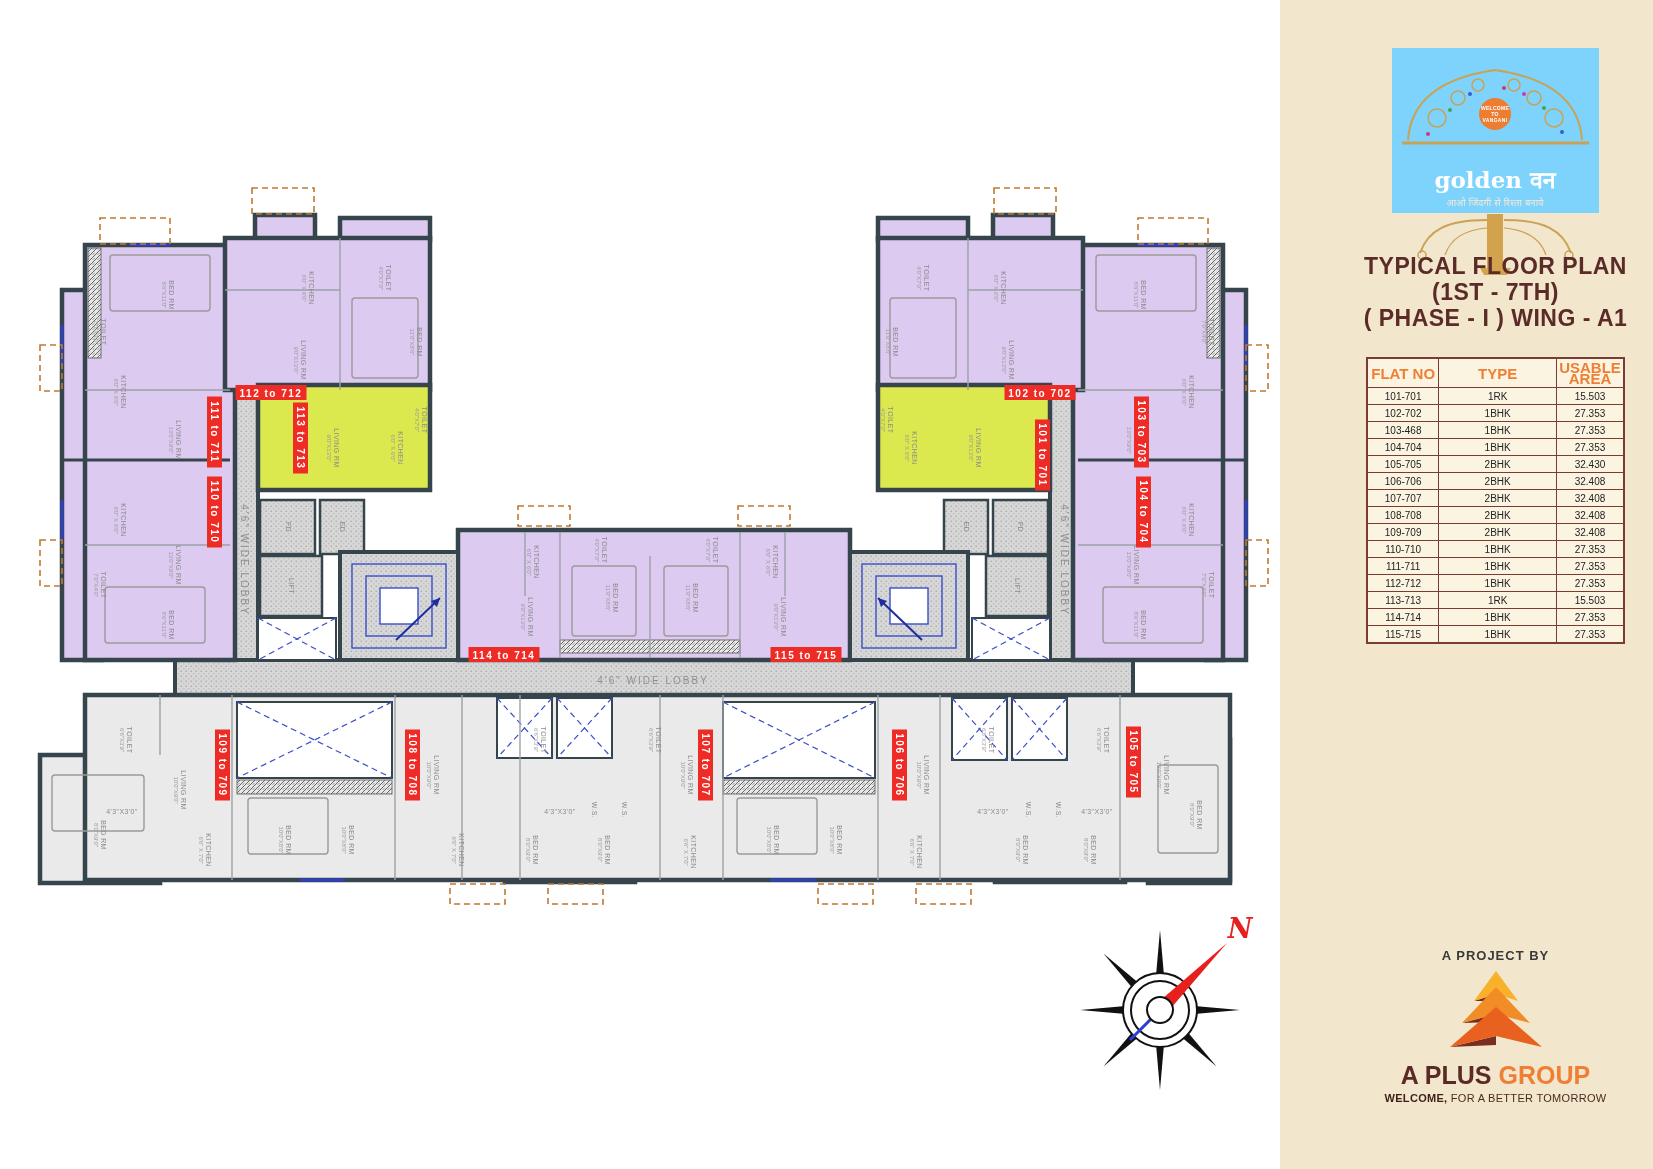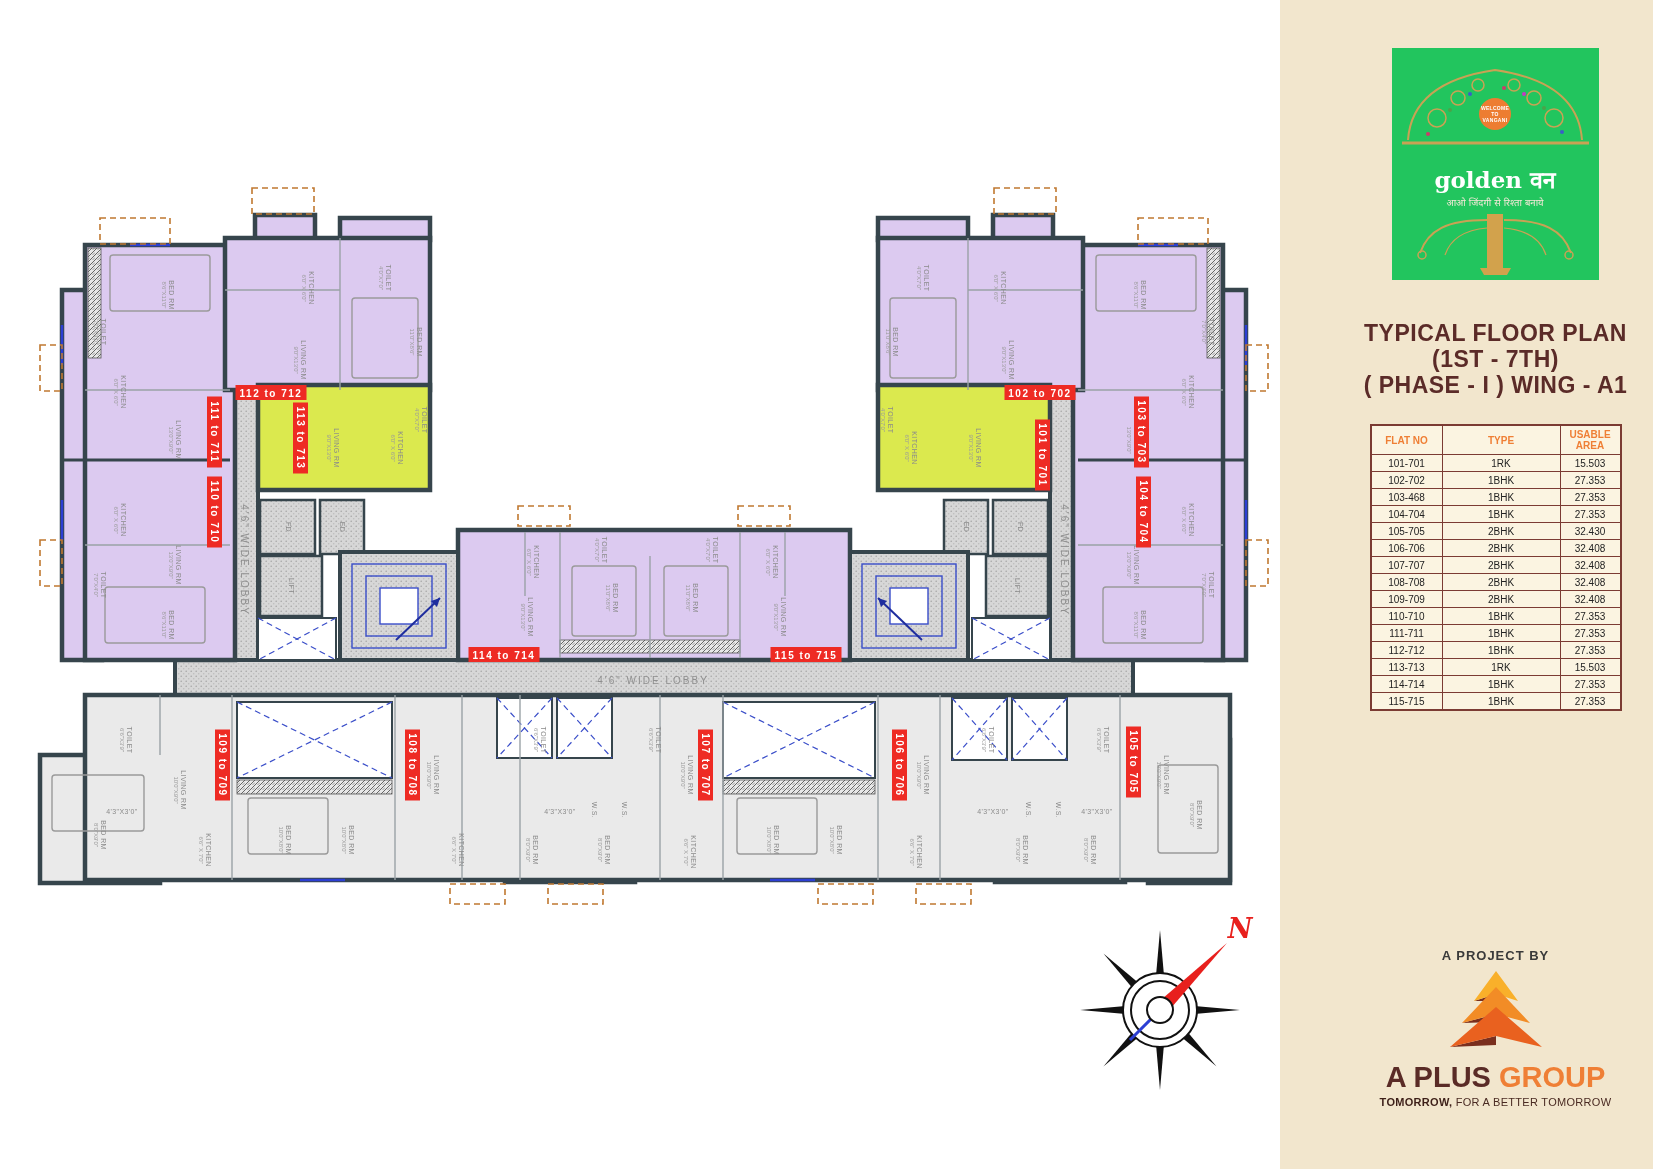--- a/index.html
+++ b/index.html
@@ -2,30 +2,30 @@
 <html><head>
 <meta charset="utf-8">
 <style>
   html,body{margin:0;padding:0;}
   body{width:1653px;height:1169px;position:relative;background:#ffffff;overflow:hidden;
        font-family:"Liberation Sans",sans-serif;}
 
   
   .panel{position:absolute;left:1280px;top:0;width:373px;height:1169px;background:#f2e6cd;}
   .panel-content{position:absolute;left:58px;right:0;top:0;bottom:0;text-align:center;}
-  .logo-box{width:207px;height:232px;margin:48px auto 0;background:#22c55e;text-align:center;}
+  .logo-box{width:207px;height:165px;margin:48px auto 0;background:#7dd3fc;text-align:center;}
   .title-block{margin-top:40px;color:#5b2b28;font-weight:bold;font-size:23px;line-height:26px;letter-spacing:.5px;}
   table.flats{border-collapse:collapse;margin:26px auto 0;background:#fbf4e1;border:2px solid #7b3b33;}
   table.flats th,table.flats td{border:1px solid #7b3b33;text-align:center;}
-  table.flats th{color:#ef7f35;font-size:10px;font-weight:bold;line-height:11px;padding:3px 2px;}
+  table.flats th{color:#ef7f35;font-size:15px;font-weight:bold;line-height:11px;padding:3px 2px;}
   table.flats td{color:#222;font-size:10px;padding:1.5px 2px;height:13px;}
   .c-flat{width:66px}.c-type{width:113px}.c-area{width:55px}
   .project{position:absolute;left:0;right:0;top:948px;text-align:center;}
   .kicker{font-size:13px;color:#3a3a3a;letter-spacing:1px;font-weight:bold;}
-  .gname{font-size:29px;font-weight:bold;margin-top:4px;}
+  .gname{font-size:25px;font-weight:bold;margin-top:4px;}
   .gname .np{color:#5a2b26;}
   .gname .nl{color:#ef7f35;}
   .gtag{font-size:11px;color:#4a2a22;margin-top:2px;letter-spacing:.3px;}
   .gtag b{color:#3d1f18;}
 
   
   .room-name{font:7px "Liberation Sans",sans-serif;fill:#8b8b8b;letter-spacing:.4px;}
   .room-dim{font:6px "Liberation Sans",sans-serif;fill:#9b9b9b;}
   .flat-label-text{font:bold 10px "Liberation Sans",sans-serif;fill:#ffffff;letter-spacing:1.5px;}
   .lobby-label{font:10px "Liberation Sans",sans-serif;fill:#8f8f8f;letter-spacing:2px;}
@@ -769,18 +769,18 @@
         <polygon points="26,54 60,45 60,53" fill="#7a2f1e"></polygon>
         <polygon points="60,18 94,54 60,45 26,54" fill="#f28c26"></polygon>
         <polygon points="14,78 60,67 60,76" fill="#7a2f1e"></polygon>
         <polygon points="60,38 106,78 60,67 14,78" fill="#e9611f"></polygon>
       </svg>
       <div class="gname">
         <span class="np">A PLUS</span>
         <span class="nl">GROUP</span>
       </div>
       <div class="gtag">
-        <b>TOMORROW,</b><span> FOR A BETTER TOMORROW</span>
+        <b>WELCOME,</b><span> FOR A BETTER TOMORROW</span>
       </div>
     </div>
 
   </div>
 </div>
 
 </body></html>

